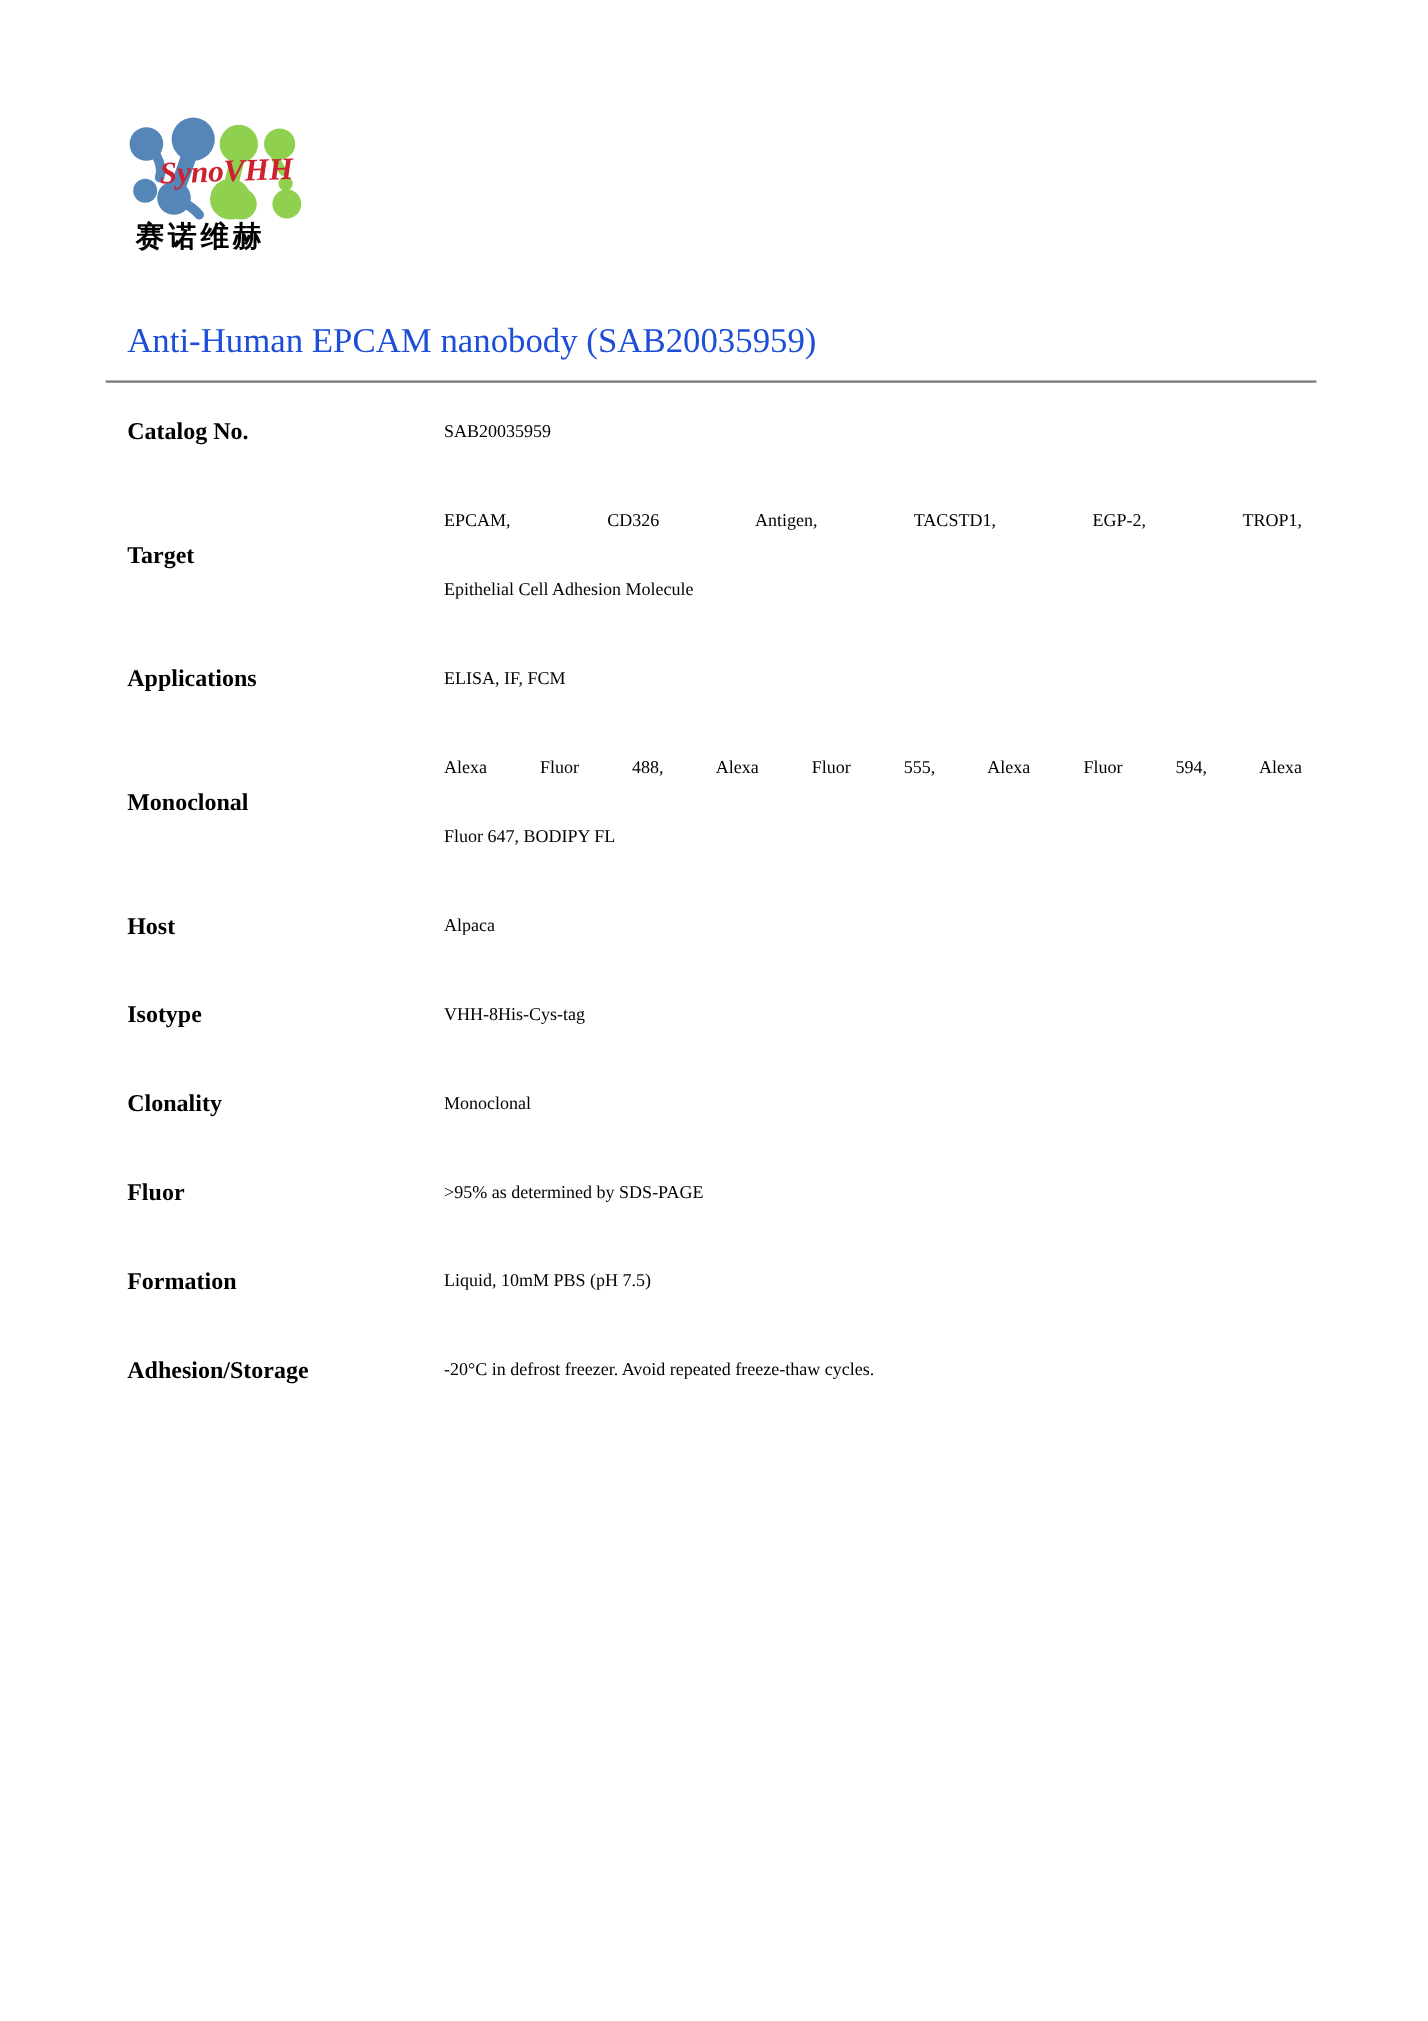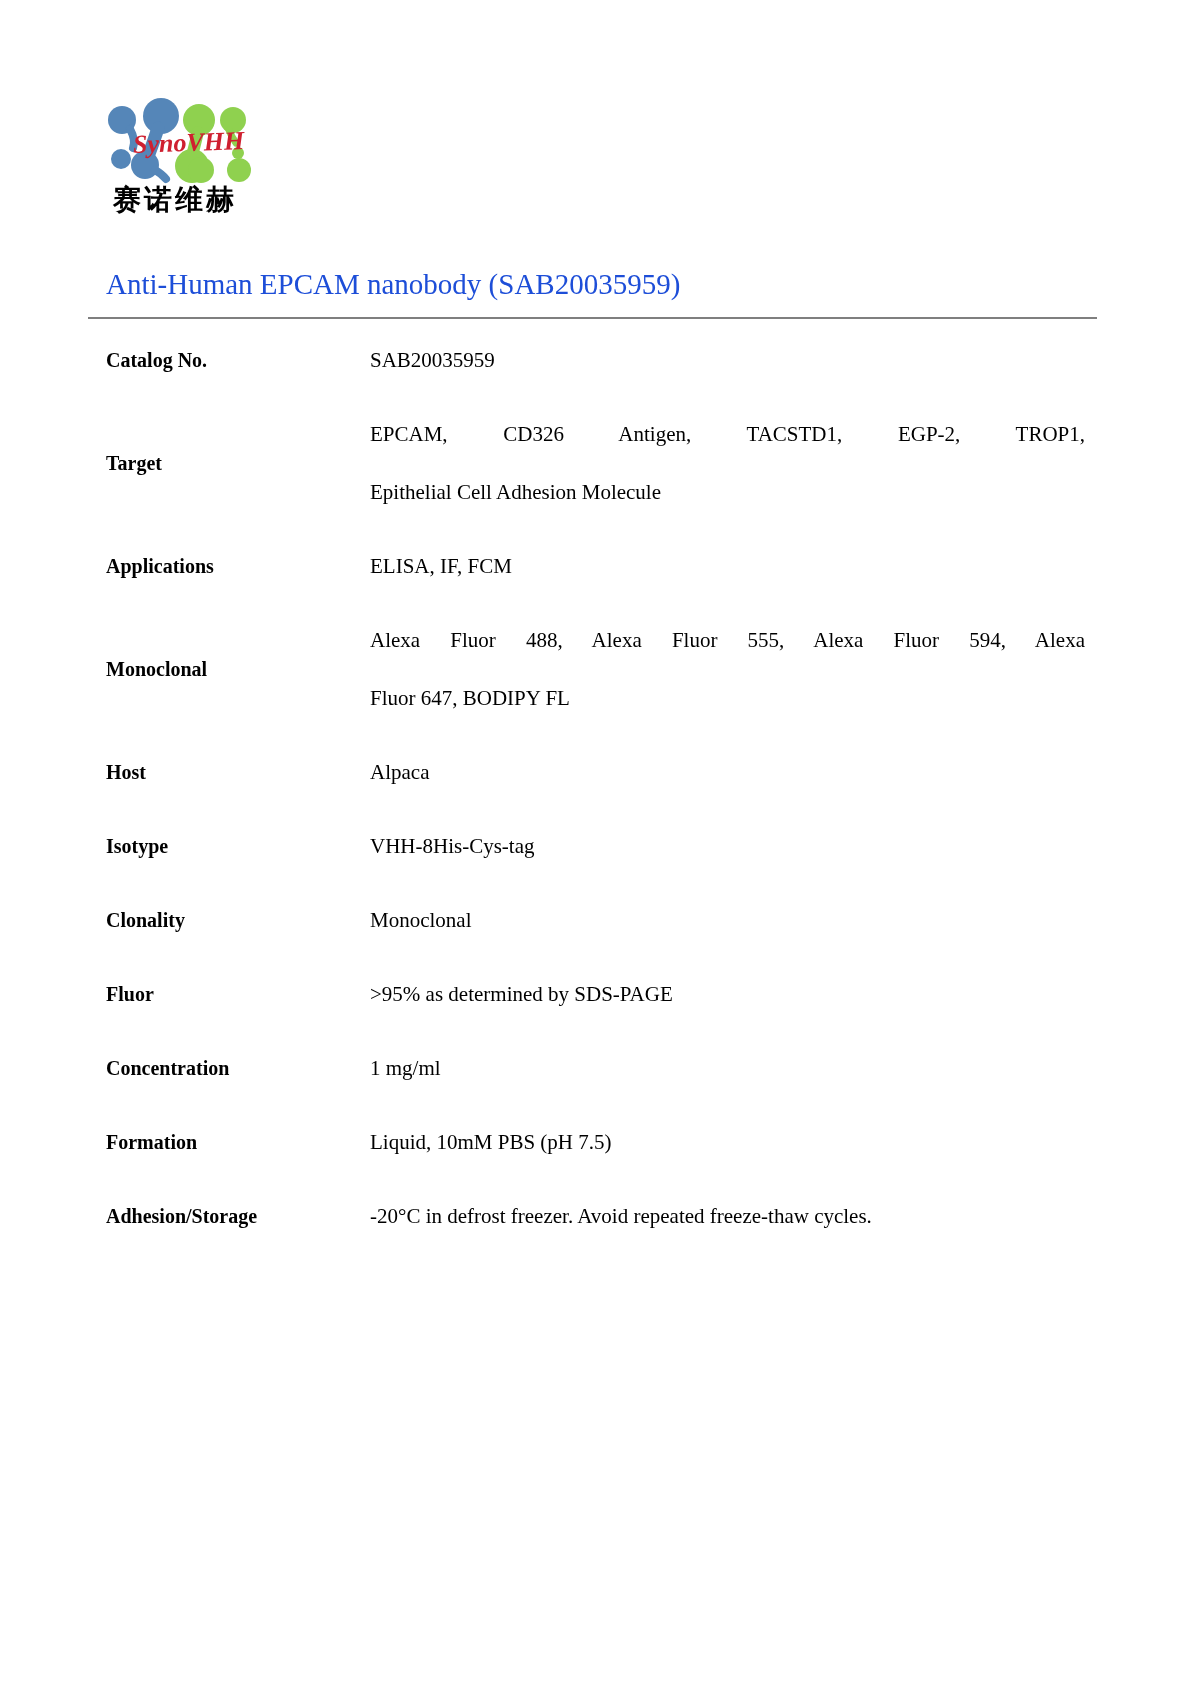--- a/index.html
+++ b/index.html
@@ -19,21 +19,21 @@
   .logo-script {
     position: absolute; left: 33px; top: 32px;
     font-family: "Liberation Serif", serif;
     font-style: italic; font-weight: bold;
     font-size: 26px; color: #cf2030;
     transform: rotate(-2deg);
     white-space: nowrap;
   }
   .logo-cn {
     position: absolute; left: 13px; top: 85px;
-    font-size: 28px; font-weight: 600; letter-spacing: 3px;
+    font-size: 24px; font-weight: 600; letter-spacing: 3px;
     color: #000;
     white-space: nowrap;
   }
 
   
   .title {
     margin: 0; padding: 268px 0 0 106px;
     font-size: 29px; font-weight: normal; color: #1d4ed8;
   }
   .rule {
@@ -52,21 +52,21 @@
   }
   .spec-table td { vertical-align: middle; padding: 8px 0; }
   td.label {
     width: 264px;
     font-weight: bold;
     font-size: 20px;
     line-height: 58px;
   }
   td.value {
     width: 715px;
-    font-size: 21px;
+    font-size: 15px;
     line-height: 58px;
   }
   td.value .jline {
     display: block;
     text-align: justify;
     text-align-last: justify;
   }
   td.value .lline { display: block; text-align: left; }
 </style>
 </head>
@@ -160,26 +160,20 @@
           </td>
     </tr>
 
     <tr>
       <td class="label">Fluor</td>
       <td class="value">
             <span class="lline">&gt;95% as determined by SDS-PAGE</span>
           </td>
     </tr>
 
-    <tr>
-      <td class="label">Concentration</td>
-      <td class="value">
-            <span class="lline">1 mg/ml</span>
-          </td>
-    </tr>
 
     <tr>
       <td class="label">Formation</td>
       <td class="value">
             <span class="lline">Liquid, 10mM PBS (pH 7.5)</span>
           </td>
     </tr>
 
     <tr>
       <td class="label">Adhesion/Storage</td>

